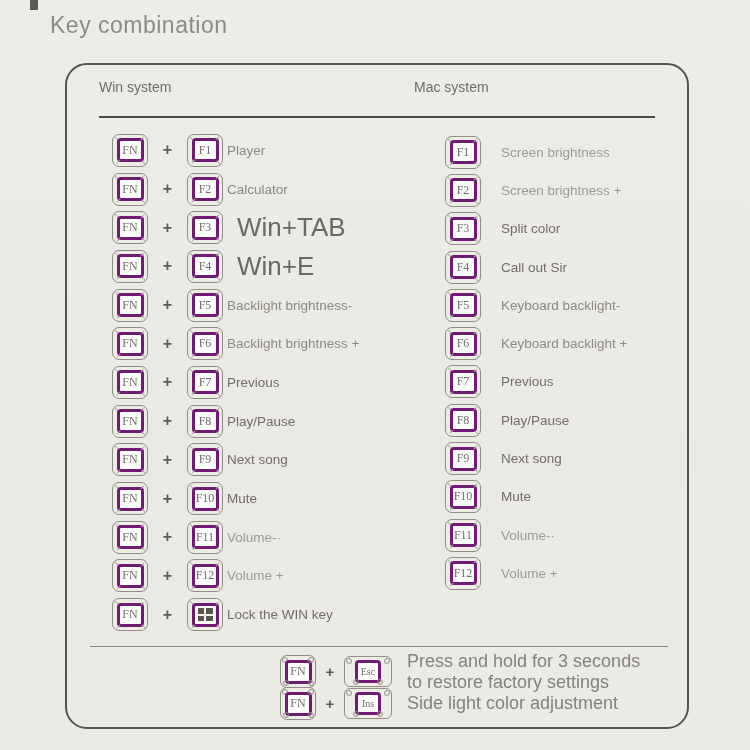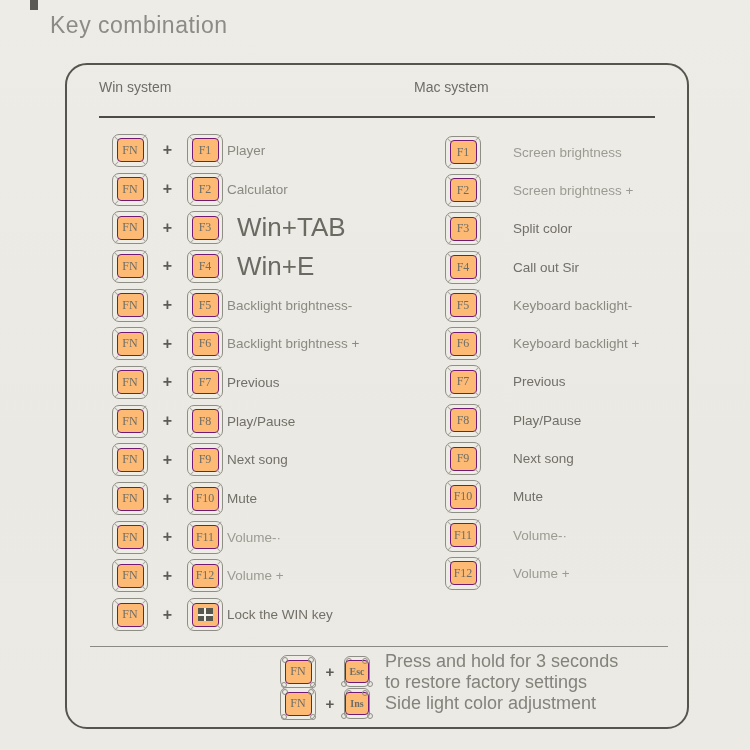--- a/index.html
+++ b/index.html
@@ -23,52 +23,52 @@
   .col-win { left:45px; top:66px; }
   .col-mac { left:378px; top:68px; }
 
   .wrow { display:flex; align-items:center; height:38.7px; }
   .mrow { display:flex; align-items:center; height:38.3px; }
 
   
   .kc { position:relative; width:36px; height:33px; border:1px solid #8f8e86; border-radius:7px;
         background:#edece5; display:flex; align-items:center; justify-content:center;
         box-sizing:border-box; flex:none; }
-  .kci { position:relative; width:27px; height:24px; border:1px solid #701a75; border-radius:4px;
-         background:#fdba74; display:flex; align-items:center; justify-content:center;
+  .kci { position:relative; width:27px; height:24px; border:3px solid #701a75; border-radius:4px;
+         background:#ffffff; display:flex; align-items:center; justify-content:center;
          font-family:"Liberation Serif", serif; font-size:12px; color:#6e6d67; box-sizing:border-box; }
   
   .kc::before,.kc::after,.kci::before,.kci::after {
     content:""; position:absolute; width:5px; height:1px; background:#a5a49c; }
   .kc::before { left:1px; top:3px; transform:rotate(45deg); }
   .kc::after  { right:1px; bottom:3px; transform:rotate(45deg); }
   .kci::before{ right:-4px; top:-3px; transform:rotate(-45deg); }
   .kci::after { left:-4px; bottom:-3px; transform:rotate(-45deg); }
 
   .plus { width:39px; text-align:center; font-weight:bold; font-size:16px; color:#5c5b55; flex:none; }
 
   .lab { margin-left:4px; font-size:13.5px; white-space:nowrap; }
-  .mrow .lab { margin-left:32px; }
+  .mrow .lab { margin-left:20px; }
   .t-light { color:#9c9b93; }
   .t-mid   { color:#8b8a82; }
   .t-dark  { color:#716f68; }
   .t-big   { color:#6b6a62; font-size:26px; margin-left:14px; }
 
   
   .winlogo { position:relative; width:15px; height:13px; background:#57564f; display:block; }
   .winlogo::before { content:""; position:absolute; left:0; top:5.5px; width:15px; height:2px; background:#f5f4ed; }
   .winlogo::after  { content:""; position:absolute; left:6.5px; top:0; width:2px; height:13px; background:#f5f4ed; }
 
   
   .gen-line  { position:absolute; left:23px; top:581px; width:578px; height:1px; background:#8b8a82; }
   .gen-title { position:absolute; left:25px; top:594px; font-size:15px; color:#74736c; }
   .gen-rows  { position:absolute; left:213px; top:590px; display:flex; flex-direction:column; }
   .grow { display:flex; align-items:center; height:33px; margin-bottom:-1px; }
   .gplus { width:28px; text-align:center; font-weight:bold; font-size:15px; color:#5c5b55; flex:none; }
-  .kc.sm { width:26px; height:31px; border-radius:6px;font-weight:bold; }
+  .kc.sm { width:48px; height:31px; border-radius:6px; }
   .kc.sm .kci { width:26px; height:23px; font-size:10px; }
   .glab { margin-left:15px; font-size:18px; line-height:1.15; color:#83827b; max-width:245px; }
   
   .grow .kc::before,.grow .kc::after,.grow .kci::before,.grow .kci::after {
     width:4px; height:4px; border-radius:50%; background:transparent; border:1px solid #8f8e86; transform:none; }
   .grow .kc::before { left:1px; top:1px; }
   .grow .kc::after  { right:1px; bottom:auto; top:1px; }
   .grow .kci::before{ right:auto; left:-5px; top:auto; bottom:-5px; }
   .grow .kci::after { left:auto; right:-5px; bottom:-5px; }
 </style>

